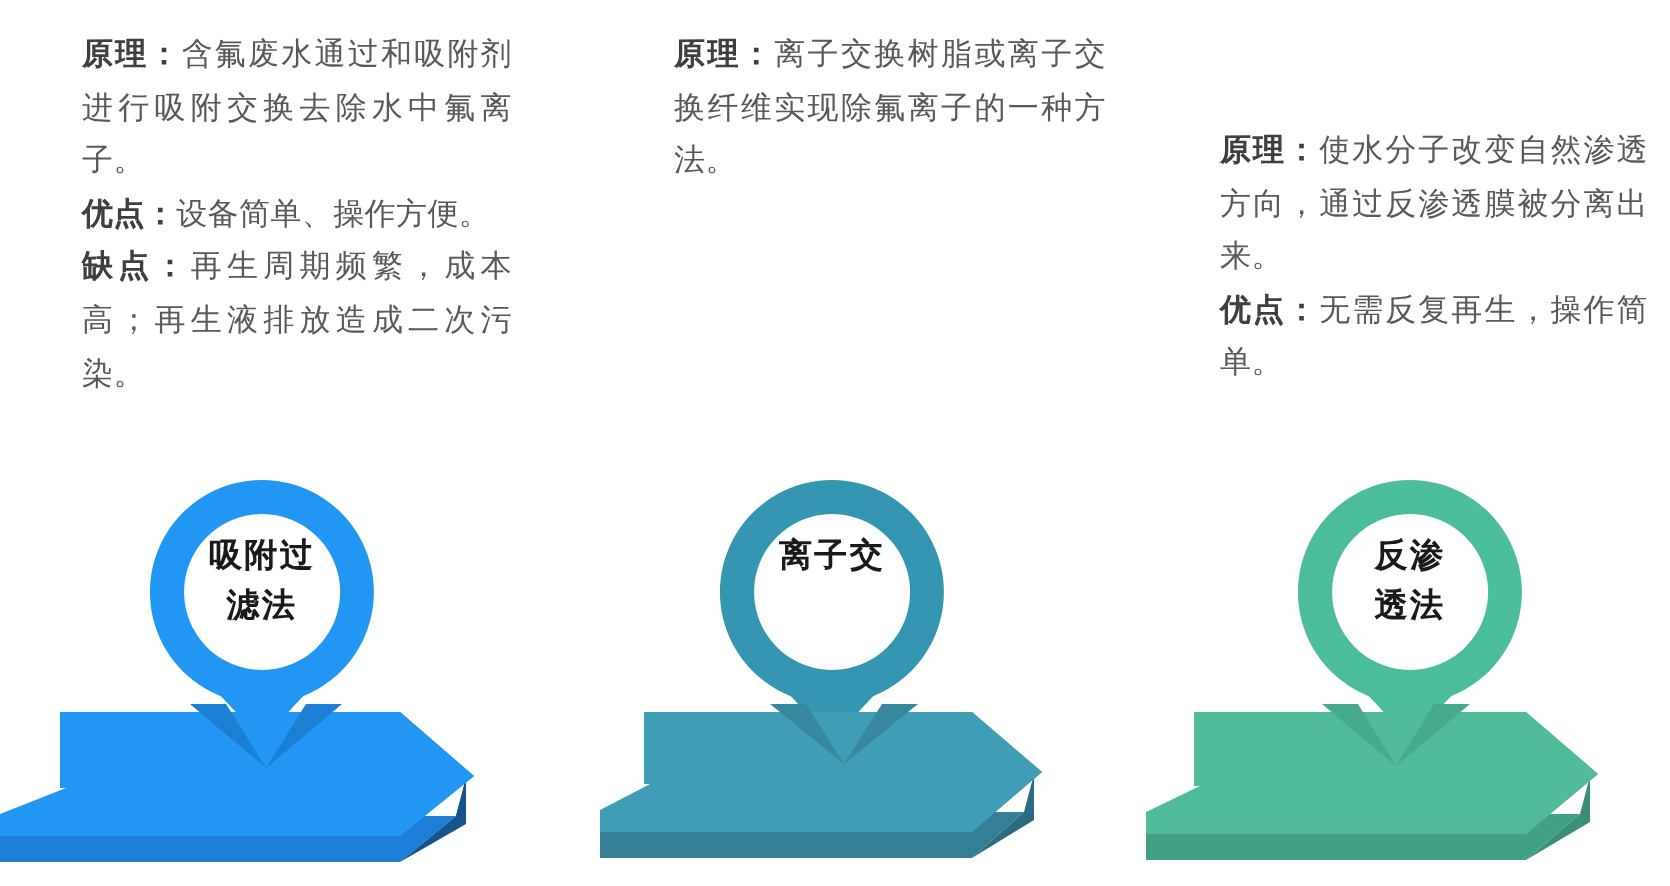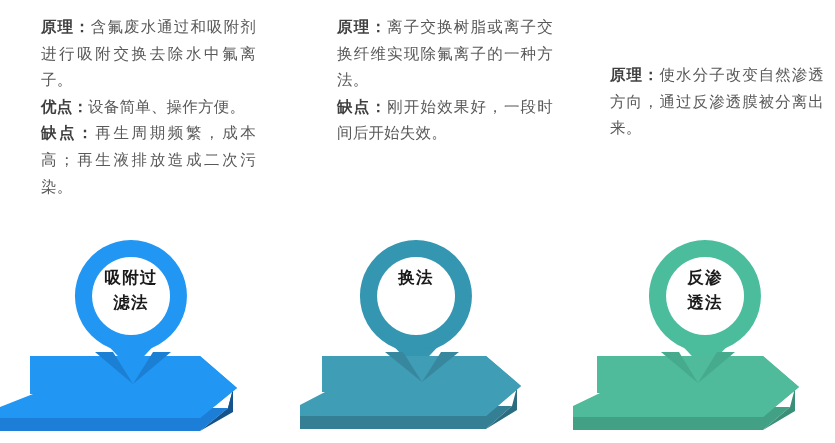--- a/index.html
+++ b/index.html
@@ -153,51 +153,51 @@
         <polygon points="95,0 133,32 113,0" fill="#1b7fd4"></polygon>
         <polygon points="171,0 133,32 153,0" fill="#1b7fd4"></polygon>
       </svg>
     </div>
   </div>
 
   <div class="column col-2">
 
     <div class="text-block">
       <p class="para"><span class="lead">原理：</span><span>离子交换树脂或离子交换纤维实现除氟离子的一种方法。</span></p>
-      <p class="para"><span class="lead">缺点：</span><span>刚开始效果好，一段时间后开始失效。</span></p>
     </div>
 
     <div class="pin-wrap">
       <svg class="pin-svg" width="118" height="140" viewBox="0 0 118 140">
         <path d="M59 3 A 56 56 0 1 1 58.9 3 Z M59 20 A 39 39 0 1 0 59.1 20 Z" fill="#3496b0" fill-rule="evenodd"></path>
         <path d="M20.5 92 L59 133 L97.5 92 C 86 108 72 112 59 112 C 46 112 32 108 20.5 92 Z" fill="#3496b0"></path>
       </svg>
     </div>
 
     <div class="pin-label">
-      <span>换法</span>
+      <span>离子交</span>
     </div>
 
     <div class="arrow-wrap">
       <svg class="arrow-svg" width="244" height="91" viewBox="0 0 244 91">
         <polygon points="22,4 52,4 52,40 22,40" fill="#2b6c80"></polygon>
         <polygon points="0,54 0,77 186,77 212,54" fill="#357f94"></polygon>
         <polygon points="186,77 212,54 217,35 217,58" fill="#2b6c80"></polygon>
         <polygon points="22,4 186,4 221,34 186,64 0,64 0,53 25,40 22,40" fill="#3f9db5"></polygon>
         <polygon points="186,4 221,34 186,64" fill="#3f9db5"></polygon>
         <polygon points="85,0 122,30 103,0" fill="#37889f"></polygon>
         <polygon points="159,0 122,30 141,0" fill="#37889f"></polygon>
       </svg>
     </div>
   </div>
 
   <div class="column col-3">
 
     <div class="text-block">
       <p class="para"><span class="lead">原理：</span><span>使水分子改变自然渗透方向，通过反渗透膜被分离出来。</span></p>
+      <p class="para"><span class="lead">优点：</span><span>无需反复再生，操作简单。</span></p>
     </div>
 
     <div class="pin-wrap">
       <svg class="pin-svg" width="118" height="140" viewBox="0 0 118 140">
         <path d="M59 3 A 56 56 0 1 1 58.9 3 Z M59 20 A 39 39 0 1 0 59.1 20 Z" fill="#4bbd9d" fill-rule="evenodd"></path>
         <path d="M20.5 92 L59 133 L97.5 92 C 86 108 72 112 59 112 C 46 112 32 108 20.5 92 Z" fill="#4bbd9d"></path>
       </svg>
     </div>
 
     <div class="pin-label">

